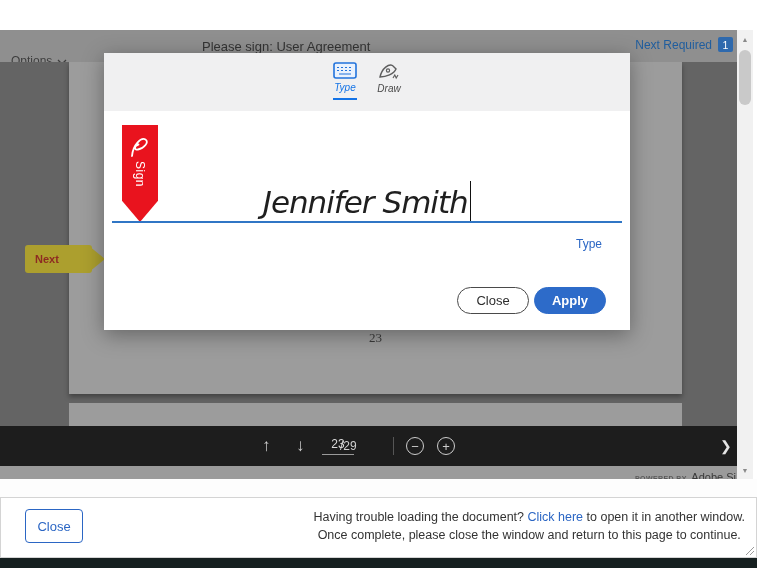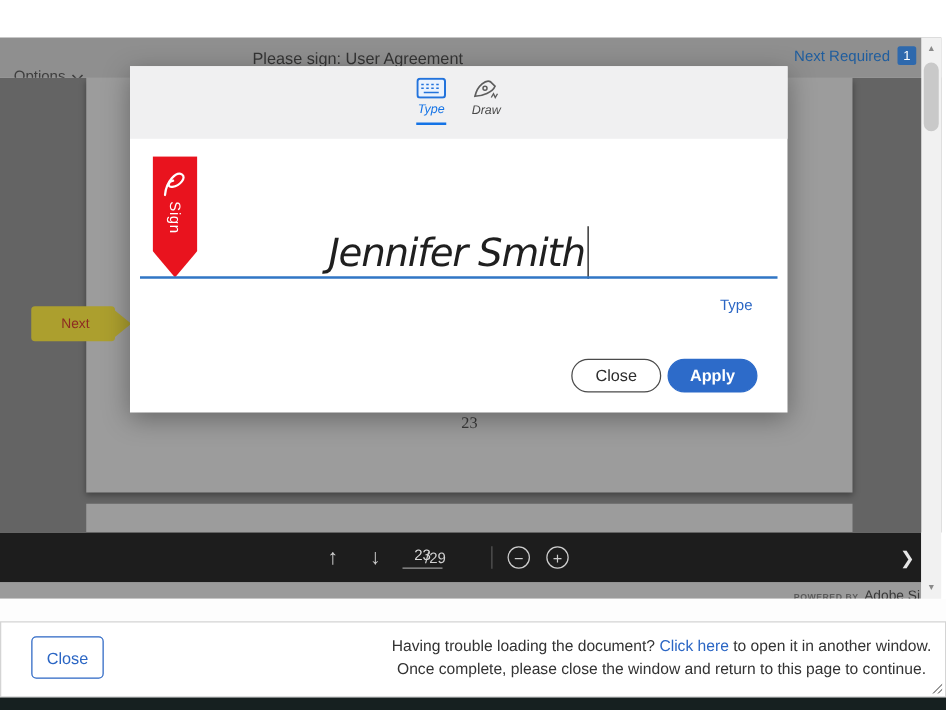--- a/index.html
+++ b/index.html
@@ -22,21 +22,21 @@
   .nr-badge { width:15px; height:15px; background:#2e69ad; color:#fff; font-size:10.5px; display:flex; align-items:center; justify-content:center; border-radius:2px; }
 
   
   .doc-area { position:absolute; left:0; top:62px; width:753px; height:364px; background:#646464; overflow:hidden; }
   .doc-page-1 { position:absolute; left:69px; top:0; width:613px; height:332px; background:#9c9c9c; box-shadow:0 3px 5px rgba(0,0,0,0.35); }
   .doc-page-num { position:absolute; left:0; right:0; bottom:48px; text-align:center; font-family:"Liberation Serif", serif; font-size:13px; color:#3a3a3a; }
   .doc-page-2 { position:absolute; left:69px; top:341px; width:613px; height:23px; background:#9c9c9c; }
   
   .next-tag { position:absolute; left:25px; top:183px; cursor:pointer; }
   .next-tag .tag-body { width:67px; height:28px; background:#ac9f2e; border-radius:3px; display:flex; align-items:center; }
-  .next-tag .tag-body span { font-size:11px; font-weight:normal; color:#8e2b22; padding-left:24px; }
+  .next-tag .tag-body span { font-size:11px; font-weight:bold; color:#8e2b22; padding-left:10px; }
   .next-tag .tag-tip { position:absolute; left:64px; top:1px; width:0; height:0; border-top:13px solid transparent; border-bottom:13px solid transparent; border-left:16px solid #ac9f2e; }
 
   
   .pdf-toolbar { position:absolute; left:0; top:426px; width:737px; height:40px; background:#1d1d1d; color:#d2d2d2; }
   .pt-item { position:absolute; top:0; height:40px; display:flex; align-items:center; cursor:pointer; }
   .pt-arrow { font-size:17px; color:#cfcfcf; }
   .pt-up { left:262px; } .pt-down { left:296px; }
   .page-input { left:322px; } 
   .page-input .pi-box { width:32px; text-align:center; font-size:12px; color:#dadada; border-bottom:1px solid #9a9a9a; padding-bottom:3px; }
   .page-total { left:340px; font-size:12px; color:#cfcfcf; cursor:default; }

